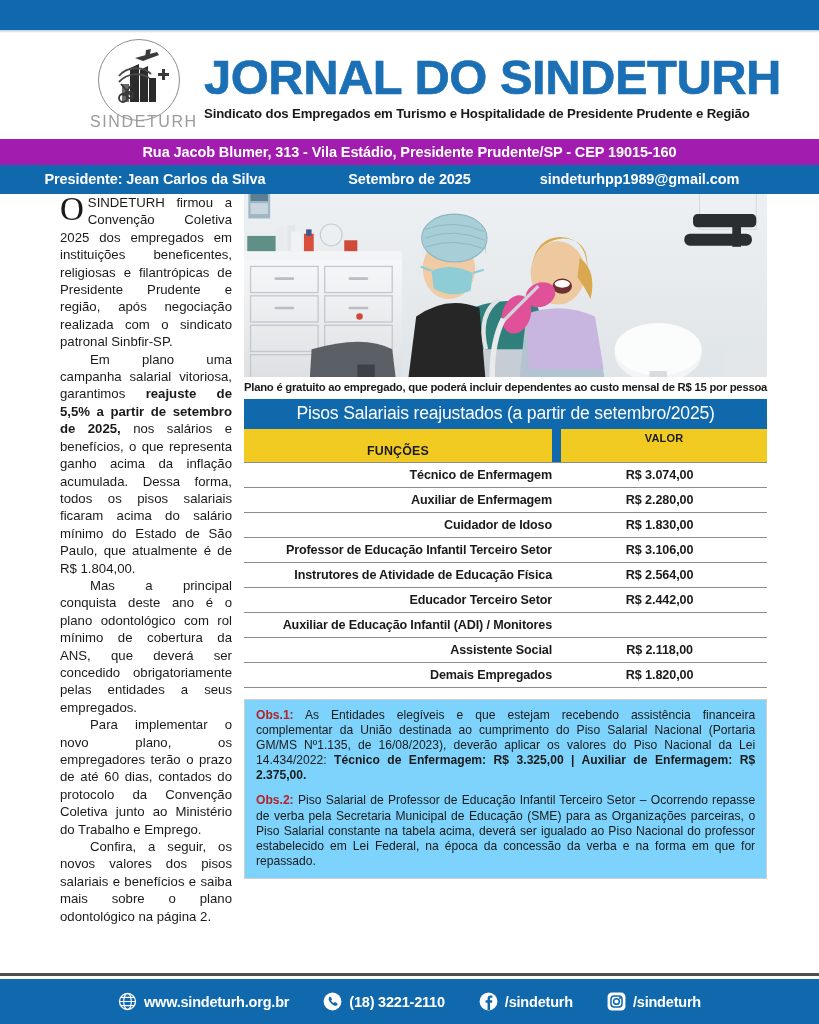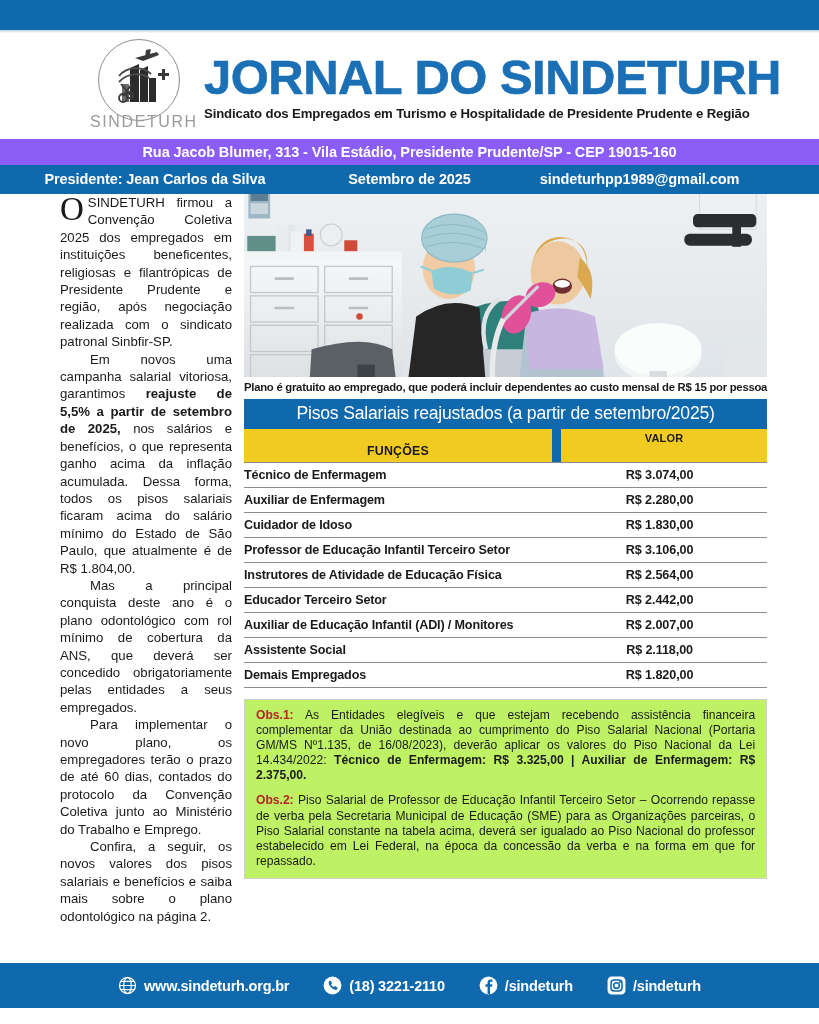--- a/index.html
+++ b/index.html
@@ -35,21 +35,21 @@
     transform:scaleX(1.02);transform-origin:left center;
     -webkit-text-stroke:0.6px #1b6fb5;
   }
   .jornal-sub{
     font-size:13.2px;font-weight:bold;color:#1a1a1a;margin-top:3px;
     letter-spacing:-0.15px;
   }
 
   
   .addr-bar{
-    background:#8b5cf6;color:#fff;text-align:center;
+    background:#a21caf;color:#fff;text-align:center;
     font-size:14.5px;font-weight:bold;padding:5px 0 5px;letter-spacing:-0.1px;
   }
   .info-bar{
     background:#1068ad;color:#fff;font-size:14.5px;font-weight:bold;
     padding:6px 0 7px;display:flex;justify-content:center;gap:0;letter-spacing:-0.1px;
   }
   .info-bar span{display:inline-block;}
   .ib-1{width:270px;text-align:left;}
   .ib-2{width:190px;text-align:center;}
   .ib-3{width:270px;text-align:center;}
@@ -99,45 +99,45 @@
     text-align:center;padding:15px 0 4px;width:308px;flex:0 0 308px;letter-spacing:0.2px;
   }
   .th-gap{width:9px;flex:0 0 9px;background:#1068ad;}
   .th-val{
     background:#f2cb22;color:#1a1a1a;font-weight:bold;font-size:11px;
     text-align:center;padding:3px 0 4px;flex:1 1 auto;letter-spacing:0.2px;
   }
   .trow{display:flex;border-bottom:1px solid #8c8c8c;}
   .trow:first-of-type{border-top:1px solid #8c8c8c;}
   .tc-func{
-    width:308px;flex:0 0 308px;text-align:left;
+    width:308px;flex:0 0 308px;text-align:right;
     font-size:12.6px;font-weight:bold;color:#1a1a1a;padding:5px 0 5px;
     letter-spacing:-0.15px;
   }
   .tc-val{
     flex:1 1 auto;text-align:center;font-size:12.6px;font-weight:bold;
     color:#1a1a1a;padding:5px 0 5px;letter-spacing:-0.1px;
   }
 
   
   .obs-box{
-    background:#bef264;border:1px solid #cfcfcf;margin-top:11px;
+    background:#7dd3fc;border:1px solid #cfcfcf;margin-top:11px;
     padding:8px 11px 9px;box-sizing:border-box;
   }
   .obs-box p{
     margin:0;font-size:12.1px;line-height:15.1px;color:#1a1a1a;text-align:justify;
   }
   .obs-box p + p{margin-top:10px;}
   .obs-lbl{color:#b4232a;font-weight:bold;}
   .obs-box b{font-weight:bold;}
 
   
   .footer-rule{position:absolute;left:0;bottom:48px;width:100%;height:3px;background:#4f4f4f;}
   .footer{
-    position:absolute;left:0;bottom:16px;width:100%;height:45px;background:#1068ad;
+    position:absolute;left:0;bottom:0;width:100%;height:45px;background:#1068ad;
     display:flex;align-items:center;justify-content:center;gap:34px;color:#fff;
   }
   .fitem{display:flex;align-items:center;gap:7px;font-size:14.5px;font-weight:bold;letter-spacing:-0.2px;}
   .fico{width:19px;height:19px;display:inline-block;flex:0 0 19px;}
   .fico svg{display:block;width:19px;height:19px;}
 </style>
 </head>
 <body>
 
 <div class="page">
@@ -195,21 +195,21 @@
     <span class="ib-2">Setembro de 2025</span>
     <span class="ib-3">sindeturhpp1989@gmail.com</span>
   </div>
 
 
   <div class="content">
 
     <div class="col-left">
       <div class="article">
         <p class="first"><span class="dropcap">O</span><span> SINDETURH firmou a Convenção Coletiva 2025 dos empregados em instituições beneficentes, religiosas e filantrópicas de Presidente Prudente e região, após negociação realizada com o sindicato patronal Sinbfir-SP.</span></p>
-        <p><span>Em novos uma campanha salarial vitoriosa, garantimos </span><b>reajuste de 5,5% a partir de setembro de 2025,</b><span> nos salários e benefícios, o que representa ganho acima da inflação acumulada. Dessa forma, todos os pisos salariais ficaram acima do salário mínimo do Estado de São Paulo, que atualmente é de R$ 1.804,00.</span></p>
+        <p><span>Em plano uma campanha salarial vitoriosa, garantimos </span><b>reajuste de 5,5% a partir de setembro de 2025,</b><span> nos salários e benefícios, o que representa ganho acima da inflação acumulada. Dessa forma, todos os pisos salariais ficaram acima do salário mínimo do Estado de São Paulo, que atualmente é de R$ 1.804,00.</span></p>
         <p>Mas a principal conquista deste ano é o plano odontológico com rol mínimo de cobertura da ANS, que deverá ser concedido obrigatoriamente pelas entidades a seus empregados.</p>
         <p>Para implementar o novo plano, os empregadores terão o prazo de até 60 dias, contados do protocolo da Convenção Coletiva junto ao Ministério do Trabalho e Emprego.</p>
         <p>Confira, a seguir, os novos valores dos pisos salariais e benefícios e saiba mais sobre o plano odontológico na página 2.</p>
       </div>
     </div>
 
     <div class="col-right">
 
       <div class="photo">
         <svg viewBox="0 0 480 183" preserveAspectRatio="xMidYMid slice" aria-hidden="true">
@@ -334,21 +334,20 @@
             <div class="trow">
               <div class="tc-func">Instrutores de Atividade de Educação Física</div>
               <div class="tc-val">R$ 2.564,00</div>
             </div>
             <div class="trow">
               <div class="tc-func">Educador Terceiro Setor</div>
               <div class="tc-val">R$ 2.442,00</div>
             </div>
             <div class="trow">
               <div class="tc-func">Auxiliar de Educação Infantil (ADI) / Monitores</div>
-              <div class="tc-val">R$ 2.007,00</div>
             </div>
             <div class="trow">
               <div class="tc-func">Assistente Social</div>
               <div class="tc-val">R$ 2.118,00</div>
             </div>
             <div class="trow">
               <div class="tc-func">Demais Empregados</div>
               <div class="tc-val">R$ 1.820,00</div>
             </div>
           </div>

